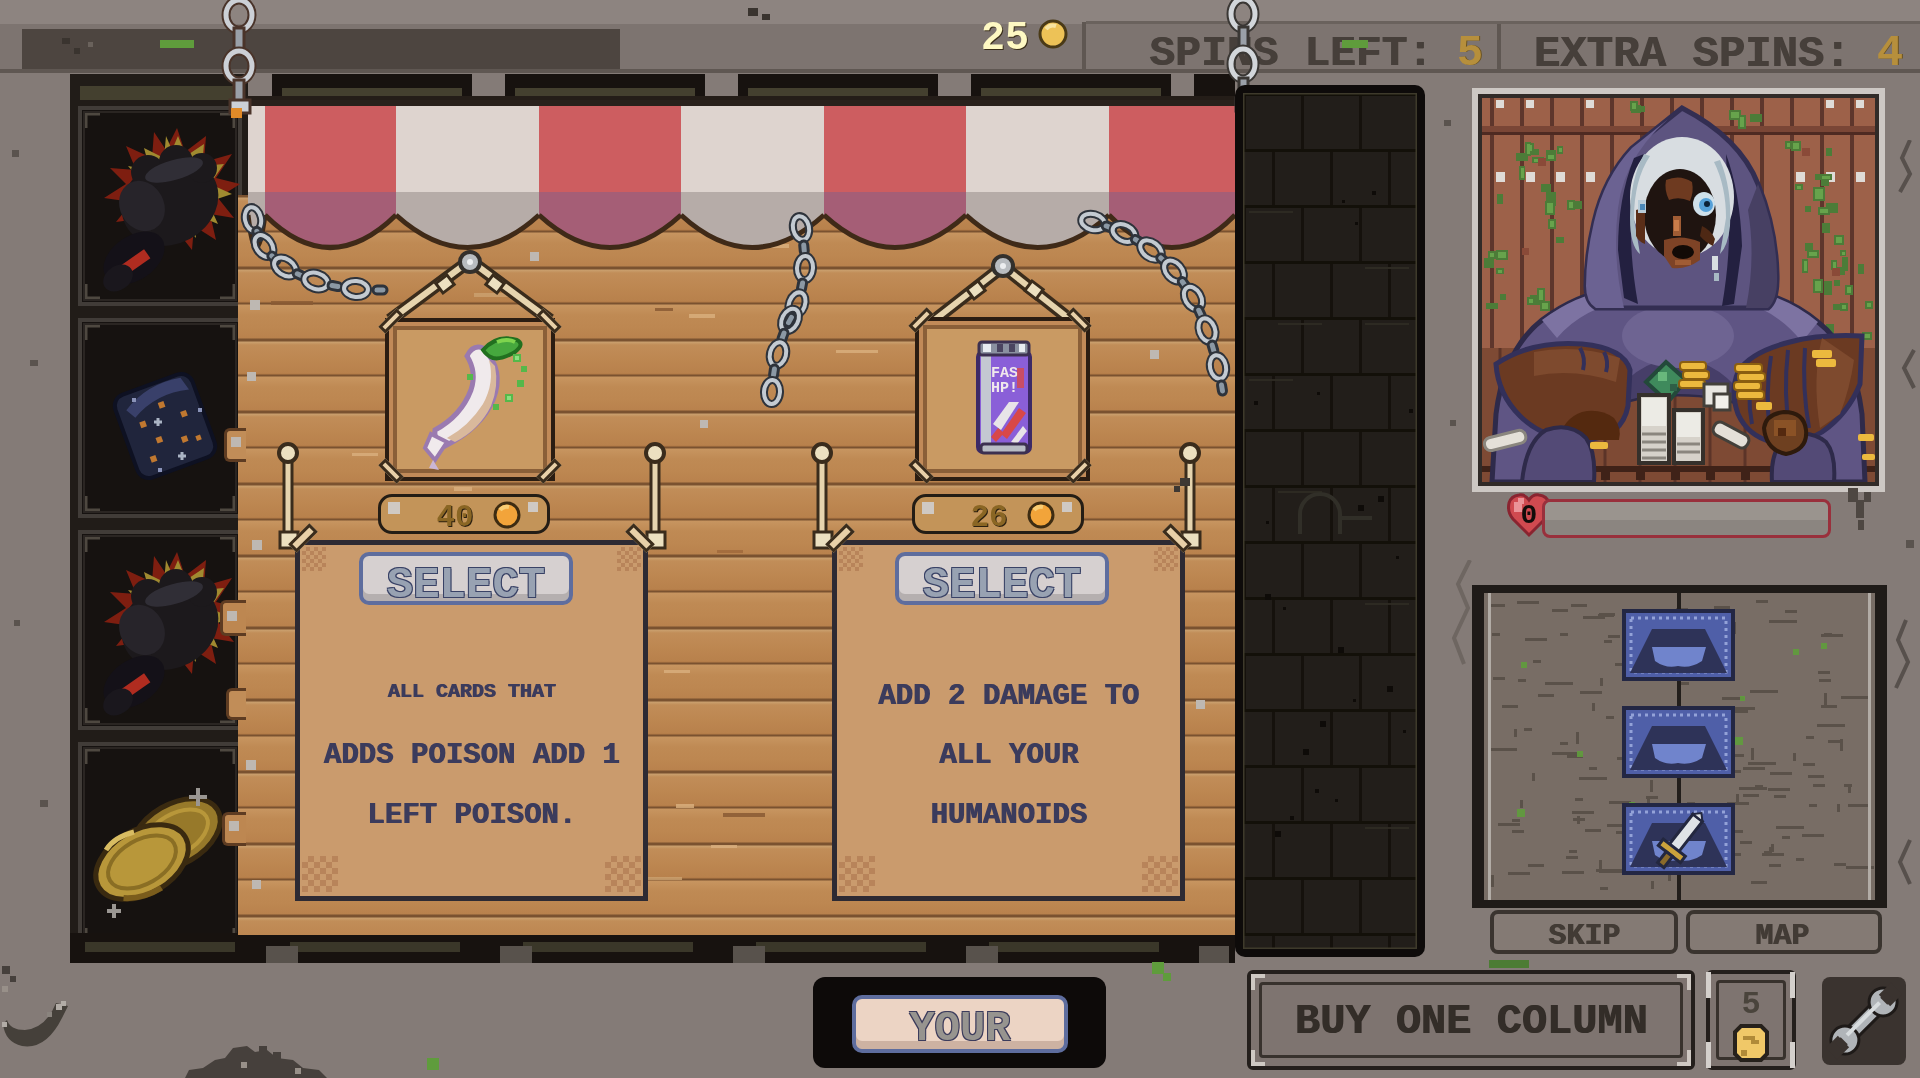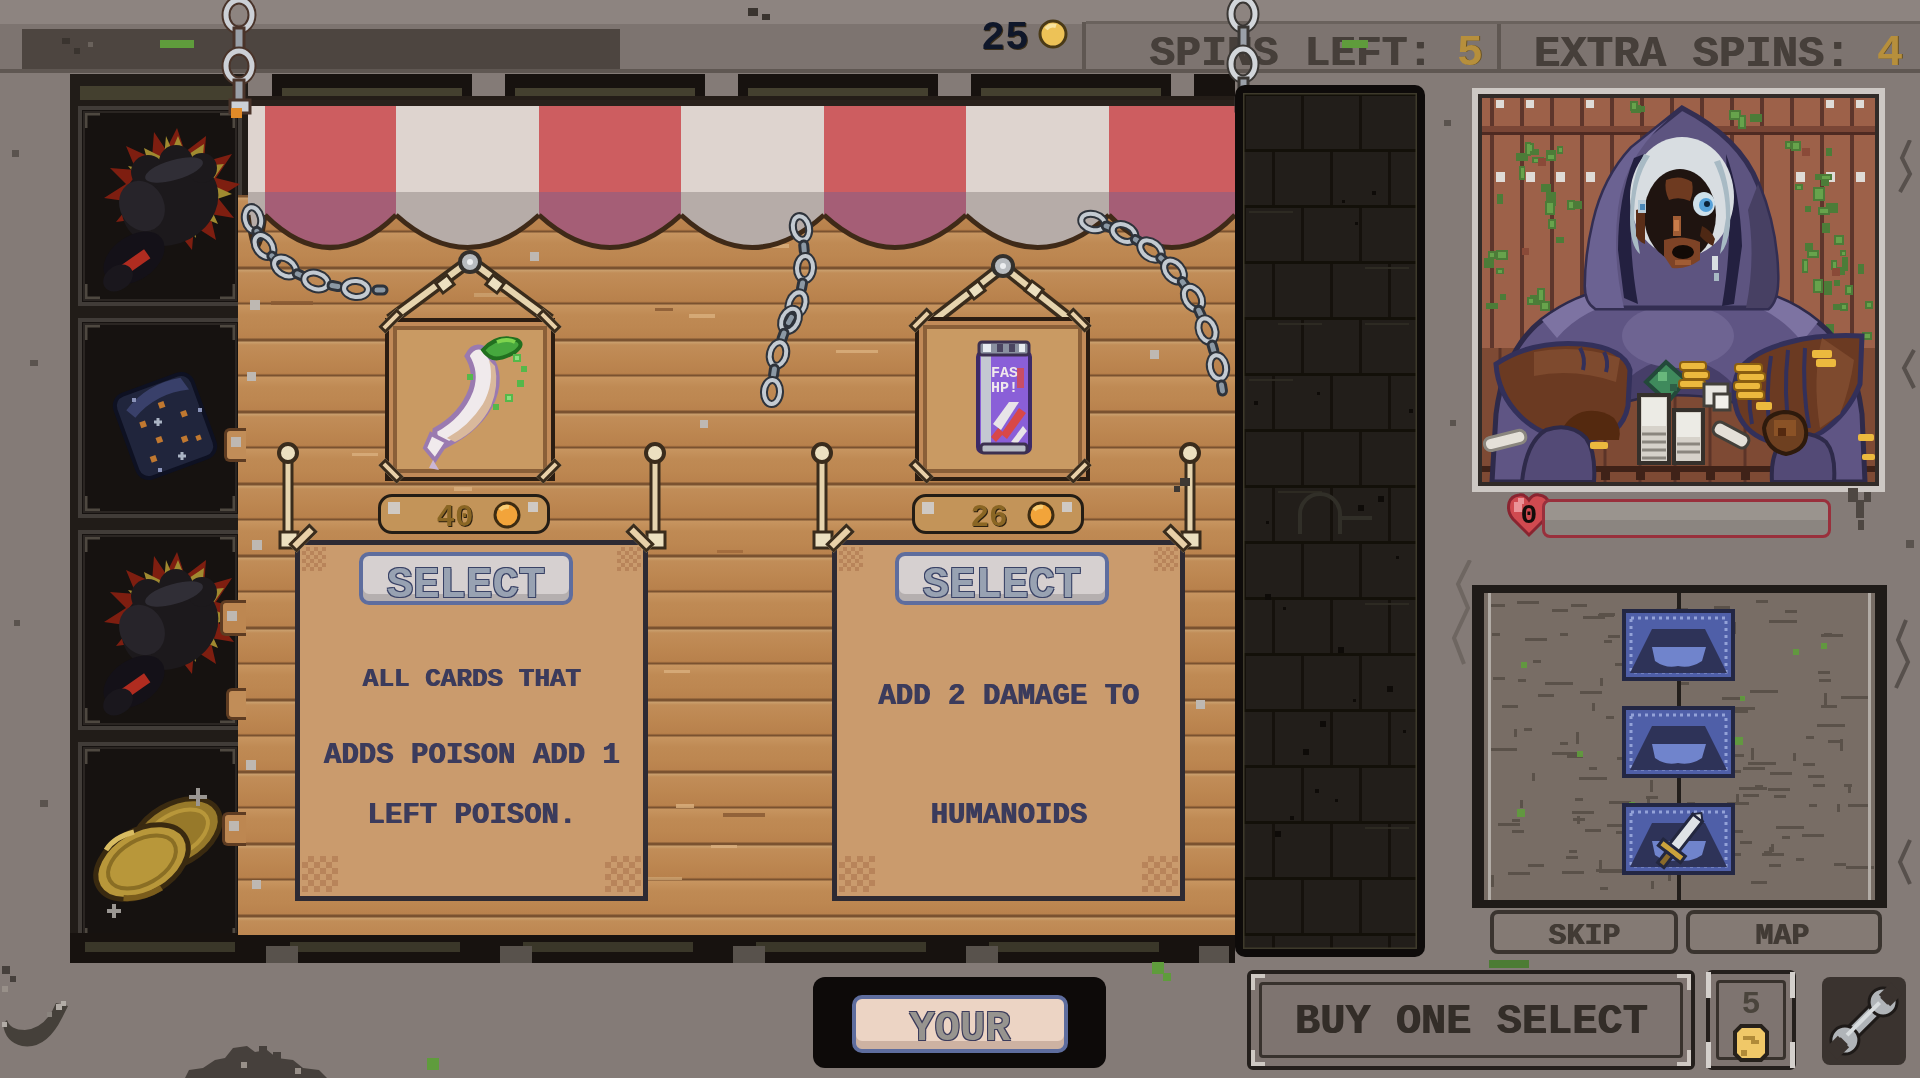--- a/index.html
+++ b/index.html
@@ -24,21 +24,21 @@
 <div class="abs" style="left:1497px;top:22px;width:4px;height:48px;background:#5f5752;"></div>
 
 <div class="abs" style="left:1086px;top:21px;width:834px;height:3px;background:#6a625d;"></div>
 
 <div class="abs" style="left:62px;top:38px;width:8px;height:6px;background:#3a342f;"></div>
 <div class="abs" style="left:74px;top:48px;width:6px;height:6px;background:#3a342f;"></div>
 <div class="abs" style="left:88px;top:42px;width:5px;height:5px;background:#6a625c;"></div>
 <div class="abs" style="left:748px;top:8px;width:10px;height:8px;background:#3a342f;"></div>
 <div class="abs" style="left:762px;top:14px;width:8px;height:6px;background:#3a342f;"></div>
 
-<div class="abs px" style="left:975px;top:16px;width:60px;font-size:40px;color:#0f172a;text-align:center;text-shadow:1px 1px #3a2e1a;font-family:Liberation Mono, monospace;">25</div>
+<div class="abs px" style="left:975px;top:16px;width:60px;font-size:40px;color:#fef9c3;text-align:center;text-shadow:1px 1px #3a2e1a;font-family:Liberation Mono, monospace;">25</div>
 
 <svg class="abs" style="left:1038px;top:19px;" width="30" height="30">
       <circle cx="15" cy="15" r="13" fill="#edc257" stroke="#4a3a16" stroke-width="3"></circle>
       <path d="M8 10 a9 9 0 0 1 10 -3" stroke="#f8e4a0" stroke-width="4" fill="none"></path>
     </svg>
 
 <div class="abs px" style="left:1116px;top:29px;width:350px;font-size:43px;color:#463f3a;text-align:center;letter-spacing:0px;text-shadow:1px 0 #463f3a;">SPINS LEFT:</div>
 
 <div class="abs px" style="left:1445px;top:28px;width:50px;font-size:44px;color:#b68f3c;text-align:center;text-shadow:1px 0 #6a5220;">5</div>
 
@@ -477,25 +477,26 @@
 <div class="abs" style="left:617px;top:547px;width:24px;height:24px;background:conic-gradient(#b8845a 25%,transparent 0 50%,#b8845a 0 75%,transparent 0);background-size:8px 8px;"></div>
 <div class="abs" style="left:839px;top:547px;width:24px;height:24px;background:conic-gradient(#b8845a 25%,transparent 0 50%,#b8845a 0 75%,transparent 0);background-size:8px 8px;"></div>
 <div class="abs" style="left:1154px;top:547px;width:24px;height:24px;background:conic-gradient(#b8845a 25%,transparent 0 50%,#b8845a 0 75%,transparent 0);background-size:8px 8px;"></div>
 
 <div class="abs" style="left:359px;top:552px;width:214px;height:53px;background:#d6d0d0;border:4px solid #5e6d9e;border-radius:10px;box-sizing:border-box;box-shadow:inset 0 -7px 0 #b5afaf;"></div>
 <div class="abs px" style="left:359px;top:560px;width:214px;font-size:44px;color:#98a2b2;text-align:center;text-shadow:-1px -1px 0 #394266,1px -1px 0 #394266,-1px 1px 0 #394266,1px 1px 0 #394266;">SELECT</div>
 
 <div class="abs" style="left:895px;top:552px;width:214px;height:53px;background:#d6d0d0;border:4px solid #5e6d9e;border-radius:10px;box-sizing:border-box;box-shadow:inset 0 -7px 0 #b5afaf;"></div>
 <div class="abs px" style="left:895px;top:560px;width:214px;font-size:44px;color:#98a2b2;text-align:center;text-shadow:-1px -1px 0 #394266,1px -1px 0 #394266,-1px 1px 0 #394266,1px 1px 0 #394266;">SELECT</div>
 
-<div class="abs px" style="left:300px;top:664px;width:343px;font-size:26px;color:#3b3b5c;text-align:center;text-shadow:1px 0 #3b3b5c;">ALL CARDS THAT</div>
+<div class="abs px" style="left:300px;top:680px;width:343px;font-size:20px;color:#3b3b5c;text-align:center;text-shadow:1px 0 #3b3b5c;">ALL CARDS THAT</div>
 <div class="abs px" style="left:300px;top:739px;width:343px;font-size:29px;color:#3b3b5c;text-align:center;text-shadow:1px 0 #3b3b5c;">ADDS POISON ADD 1</div>
 <div class="abs px" style="left:300px;top:799px;width:343px;font-size:29px;color:#3b3b5c;text-align:center;text-shadow:1px 0 #3b3b5c;">LEFT POISON.</div>
 
 <div class="abs px" style="left:837px;top:680px;width:343px;font-size:29px;color:#3b3b5c;text-align:center;text-shadow:1px 0 #3b3b5c;">ADD 2 DAMAGE TO</div>
+<div class="abs px" style="left:837px;top:739px;width:343px;font-size:29px;color:#3b3b5c;text-align:center;text-shadow:1px 0 #3b3b5c;">ALL YOUR</div>
 <div class="abs px" style="left:837px;top:799px;width:343px;font-size:29px;color:#3b3b5c;text-align:center;text-shadow:1px 0 #3b3b5c;">HUMANOIDS</div>
 
 <div class="abs" style="left:1235px;top:85px;width:190px;height:872px;background:#0e0b0a;border-radius:10px;"></div>
 <svg class="abs" style="left:1243px;top:93px;" width="174" height="856" viewBox="0 0 174 856">
 <rect x="0" y="0" width="174" height="856" fill="#221e1a"></rect>
 <rect x="0" y="0" width="174" height="3" fill="#131009"></rect>
       <rect x="0" y="56" width="174" height="3" fill="#131009"></rect>
       <rect x="0" y="112" width="174" height="3" fill="#131009"></rect>
       <rect x="0" y="168" width="174" height="3" fill="#131009"></rect>
       <rect x="0" y="224" width="174" height="3" fill="#131009"></rect>
@@ -1108,21 +1109,21 @@
 <div class="abs" style="left:1686px;top:910px;width:196px;height:44px;background:#847a74;border:4px solid #3a342f;border-radius:8px;box-sizing:border-box;"></div>
 <div class="abs px" style="left:1686px;top:919px;width:192px;font-size:30px;color:#423b35;text-align:center;text-shadow:1px 0 #423b35;">MAP</div>
 
 <div class="abs" style="left:813px;top:977px;width:293px;height:91px;background:#0d0a09;border-radius:12px;"></div>
 
 <div class="abs" style="left:852px;top:995px;width:216px;height:58px;background:#ecd4c4;border:4px solid #5e6d9e;border-radius:10px;box-sizing:border-box;box-shadow:inset 0 -8px 0 #cdb2a2;"></div>
 <div class="abs px" style="left:852px;top:1005px;width:216px;font-size:42px;color:#97948f;text-align:center;text-shadow:-1px -1px 0 #3c3c5c,1px -1px 0 #3c3c5c,-1px 1px 0 #3c3c5c,1px 1px 0 #3c3c5c;">YOUR</div>
 
 <div class="abs" style="left:1247px;top:970px;width:448px;height:100px;background:#7e7470;border:4px solid #241f1c;border-radius:6px;box-sizing:border-box;"></div>
 <div class="abs" style="left:1259px;top:982px;width:424px;height:76px;border:3px solid #38322d;border-radius:4px;box-sizing:border-box;"></div>
-<div class="abs px" style="left:1247px;top:998px;width:448px;font-size:42px;color:#332d28;text-align:center;text-shadow:1px 0 #332d28;">BUY ONE SELECT</div>
+<div class="abs px" style="left:1247px;top:998px;width:448px;font-size:42px;color:#332d28;text-align:center;text-shadow:1px 0 #332d28;">BUY ONE COLUMN</div>
 
 <div class="abs" style="left:1251px;top:974px;width:4px;height:16px;background:#cfc9c3;"></div>
 <div class="abs" style="left:1251px;top:974px;width:14px;height:4px;background:#cfc9c3;"></div>
 <div class="abs" style="left:1687px;top:974px;width:4px;height:16px;background:#cfc9c3;"></div>
 <div class="abs" style="left:1677px;top:974px;width:14px;height:4px;background:#cfc9c3;"></div>
 <div class="abs" style="left:1251px;top:1050px;width:4px;height:16px;background:#cfc9c3;"></div>
 <div class="abs" style="left:1251px;top:1062px;width:14px;height:4px;background:#cfc9c3;"></div>
 <div class="abs" style="left:1687px;top:1050px;width:4px;height:16px;background:#cfc9c3;"></div>
 <div class="abs" style="left:1677px;top:1062px;width:14px;height:4px;background:#cfc9c3;"></div>
 

